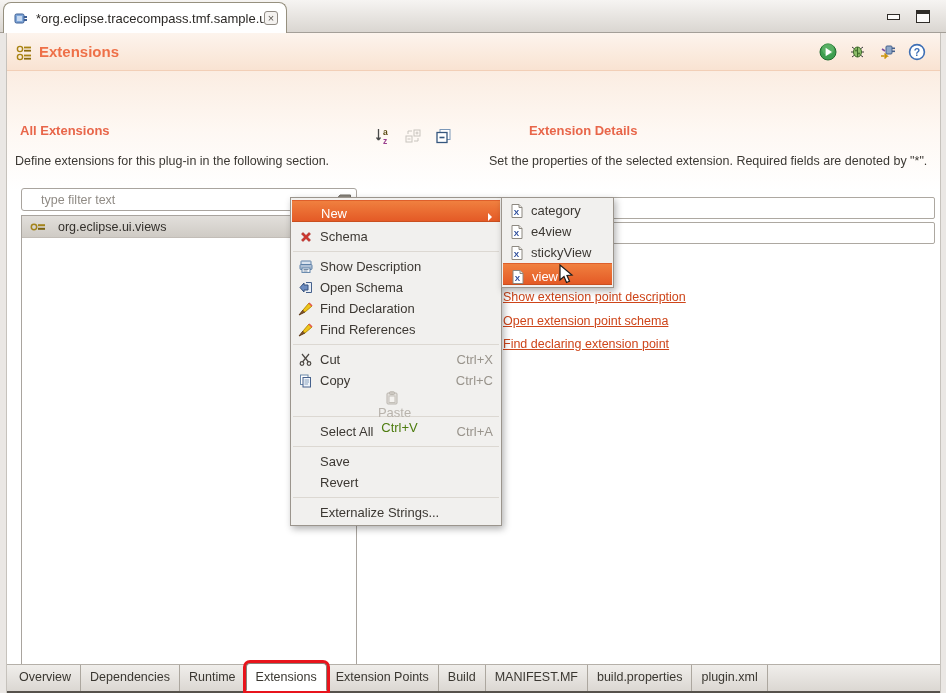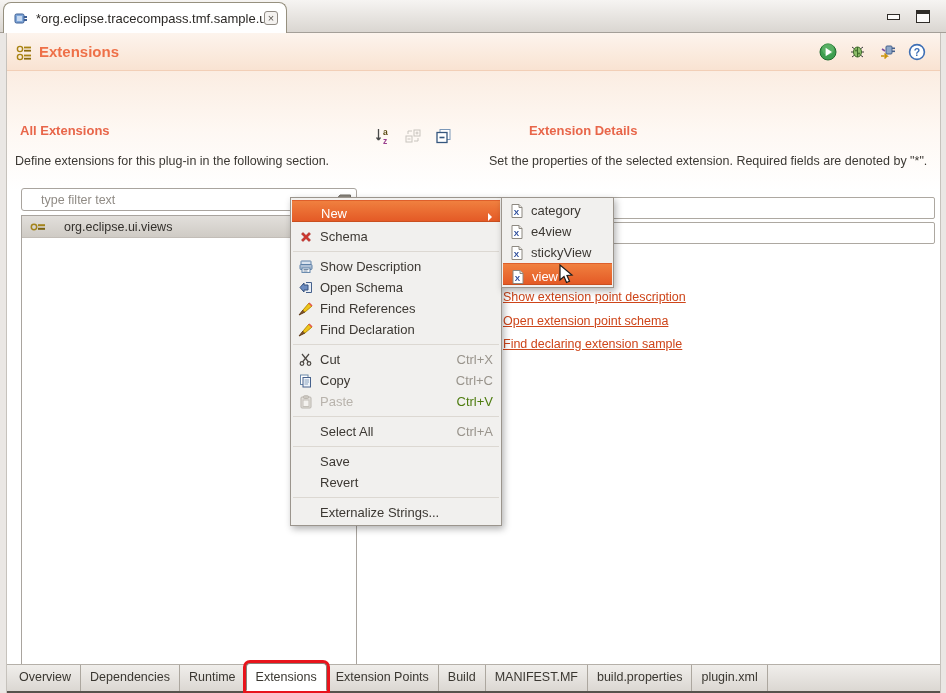--- a/index.html
+++ b/index.html
@@ -38,21 +38,21 @@
 
   .filter-box { position:absolute; left:14px; top:117px; width:336px; height:23px;
             background:#FFF; border:1px solid #A9A49E; border-radius:3px;
             display:flex; align-items:center; padding:0 4px 0 7px; }
   .filter-box input { flex:1; border:none; outline:none; font-size:12.5px; color:#3B3833;
             font-family:"Liberation Sans",sans-serif; background:transparent;margin-left:12px; }
   .filter-box input::placeholder { color:#908B85; }
 
   .ext-list { position:absolute; left:14px; top:144px; width:336px; height:471px;
             background:#FFF; border:1px solid #A9A49E; }
-  .ext-row { height:22px; display:flex; align-items:center; padding-left:8px; gap:18px;
+  .ext-row { height:22px; display:flex; align-items:center; padding-left:8px; gap:12px;
             background:linear-gradient(#E2DFDB,#CFCBC5); border-bottom:1px solid #C2BDB7;
             font-size:12.5px; color:#33302C; }
 
   .add-btn { position:absolute; left:358px; top:140px; width:102px; height:25px;
             background:linear-gradient(#FEFEFE,#EFEDEA); border:1px solid #B8B3AC; border-radius:4px;
             font-size:12.5px; color:#44403A; display:flex; align-items:center; justify-content:center; }
 
   .fld-label { position:absolute; font-size:12.5px; color:#C96A45; }
   .txt-field { position:absolute; height:22px; background:#FFF; border:1px solid #ADA8A1; border-radius:2px;
             font-size:12.5px; color:#333; padding:0 5px; font-family:"Liberation Sans",sans-serif; }
@@ -60,21 +60,21 @@
 
   
   .menu { position:absolute; background:#F1F0EE; border:1px solid #9B958D;
           box-shadow:2px 3px 7px rgba(0,0,0,.30); padding:2px 0; z-index:40; }
   .mi { height:21px; display:flex; align-items:center; padding:0 8px 0 5px; font-size:13px; color:#3C3833; }
   .mi .ic  { width:19px; display:flex; justify-content:center; align-items:center; margin-right:5px; flex:none; }
   .mi .lbl { flex:1; white-space:nowrap; }
   .mi .sc  { color:#99948C; margin-left:10px; }
   .mi.hl { height:22px; margin:0 1px; color:#FFF;
            background:linear-gradient(#F0803F,#E45A26); border-top:1px solid #DE5F2B; border-bottom:1px solid #C94F1F;align-items:flex-end; }
-  .mi.disabled { color:#B8B3AC; } .mi.disabled .sc { color:#4d7c0f; }
+  .mi.disabled { color:#B8B3AC;flex-direction:column; } .mi.disabled .sc { color:#4d7c0f; }
   .msep { height:1px; background:#DCD8D2; margin:4px 2px; }
   .arrow-r { width:0; height:0; border-left:4px solid #FFF; border-top:4px solid transparent; border-bottom:4px solid transparent; }
 
   .cursor { position:absolute; z-index:90; } 
 
   
   .bottom-wrap { position:absolute; left:0; right:0; bottom:0; height:29px; }
   .bottom-tabs { position:absolute; left:0; right:0; bottom:2px; height:27px;
             background:linear-gradient(#F0EEEB,#DBD7D2); border-top:1px solid #B5B0A9;
             display:flex; align-items:flex-end; }
@@ -209,21 +209,21 @@
       <span class="sec-desc" style="left:482px;top:83px;width:452px;">Set the properties of the selected extension. Required fields are denoted by "*".</span>
 
       <span class="fld-label" style="left:486px;top:130px;">ID:</span>
       <input class="txt-field" style="left: 530px; top: 126px; width: 398px;" value="">
 
       <span class="fld-label" style="left:486px;top:156px;">Name:</span>
       <input class="txt-field" style="left: 530px; top: 151px; width: 398px;" value="">
 
       <a class="form-link" style="left:496px;top:219px;">Show extension point description</a>
       <a class="form-link" style="left:496px;top:243px;">Open extension point schema</a>
-      <a class="form-link" style="left:496px;top:266px;">Find declaring extension sample</a>
+      <a class="form-link" style="left:496px;top:266px;">Find declaring extension point</a>
     </div>
 
     <div class="bottom-wrap">
       <div class="bottom-tabs">
         <div class="btab">Overview</div>
         <div class="btab">Dependencies</div>
         <div class="btab">Runtime</div>
         <div class="btab active">Extensions</div>
         <div class="btab">Extension Points</div>
         <div class="btab">Build</div>
@@ -273,31 +273,31 @@
       <span class="lbl">Open Schema</span>
     </div>
     <div class="mi">
       <span class="ic">
           <svg class="ic-svg" width="15" height="14" viewBox="0 0 15 14">
         <path d="M1 13 L5 8 L7 10 Z" fill="#8B5A2B" stroke="#5E3A17"></path>
         <path d="M5 8 L11 1 L14 4 L7 10 Z" fill="#F0C419" stroke="#B38F0B"></path>
         <path d="M11 1 L14 4" stroke="#E2574C" stroke-width="1.6"></path>
       </svg>
         </span>
-      <span class="lbl">Find References</span>
+      <span class="lbl">Find Declaration</span>
     </div>
     <div class="mi">
       <span class="ic">
           <svg class="ic-svg" width="15" height="14" viewBox="0 0 15 14">
         <path d="M1 13 L5 8 L7 10 Z" fill="#8B5A2B" stroke="#5E3A17"></path>
         <path d="M5 8 L11 1 L14 4 L7 10 Z" fill="#F0C419" stroke="#B38F0B"></path>
         <path d="M11 1 L14 4" stroke="#E2574C" stroke-width="1.6"></path>
       </svg>
         </span>
-      <span class="lbl">Find Declaration</span>
+      <span class="lbl">Find References</span>
     </div>
     <div class="msep"></div>
     <div class="mi">
       <span class="ic">
           <svg class="ic-svg" width="13" height="13" viewBox="0 0 13 13">
         <line x1="3" y1="1" x2="9.5" y2="9" stroke="#4C4843" stroke-width="1.2"></line>
         <line x1="10" y1="1" x2="3.5" y2="9" stroke="#4C4843" stroke-width="1.2"></line>
         <circle cx="3" cy="10.5" r="1.8" fill="none" stroke="#4C4843" stroke-width="1.2"></circle>
         <circle cx="10" cy="10.5" r="1.8" fill="none" stroke="#4C4843" stroke-width="1.2"></circle>
       </svg>

